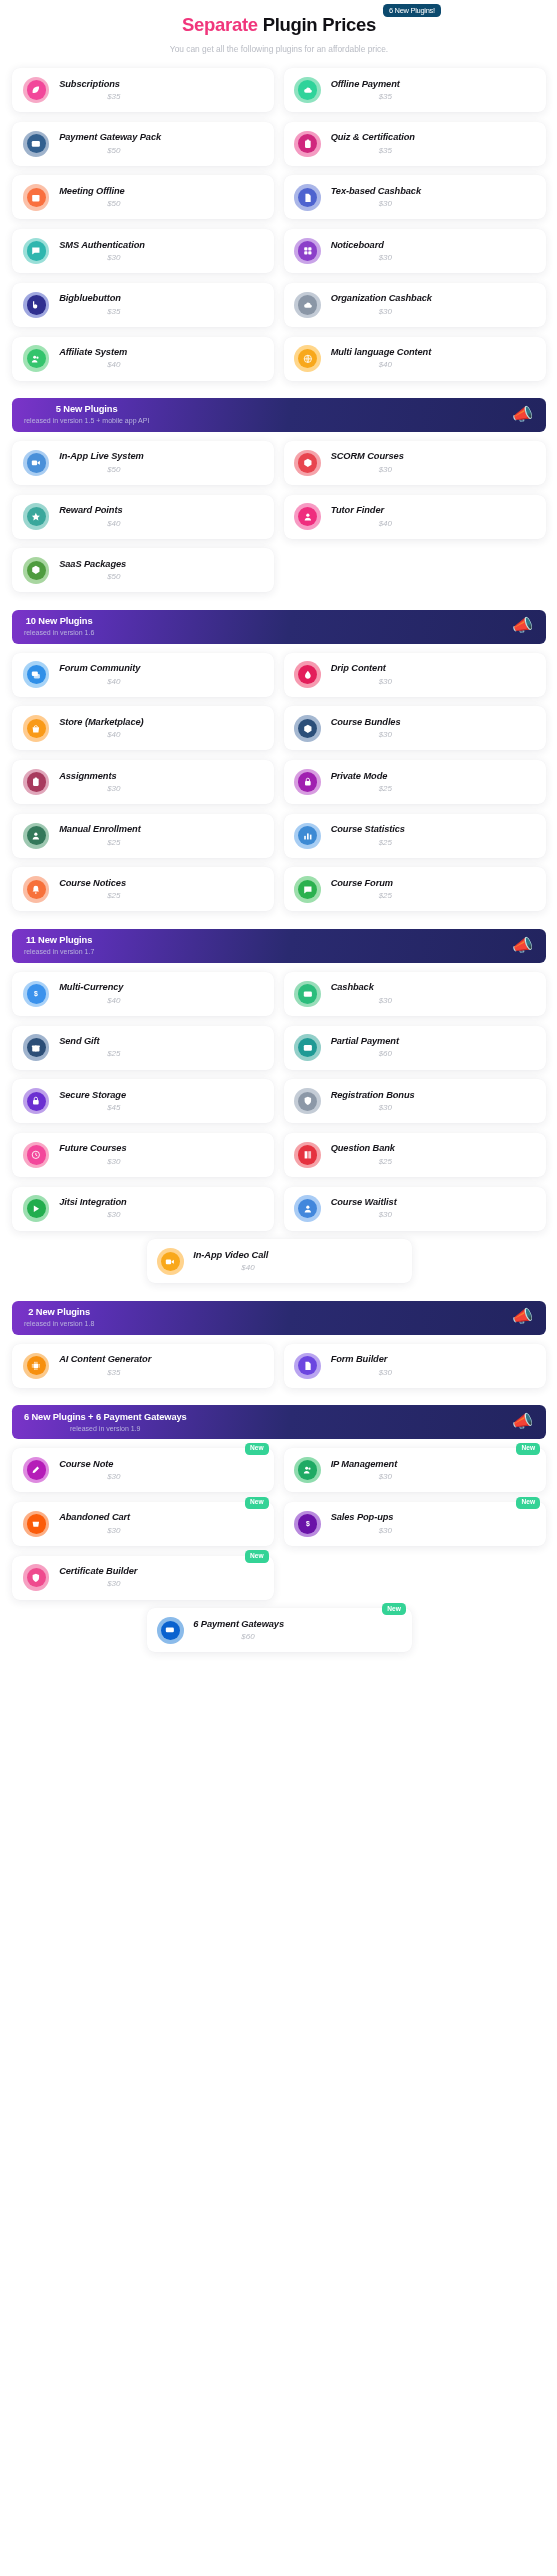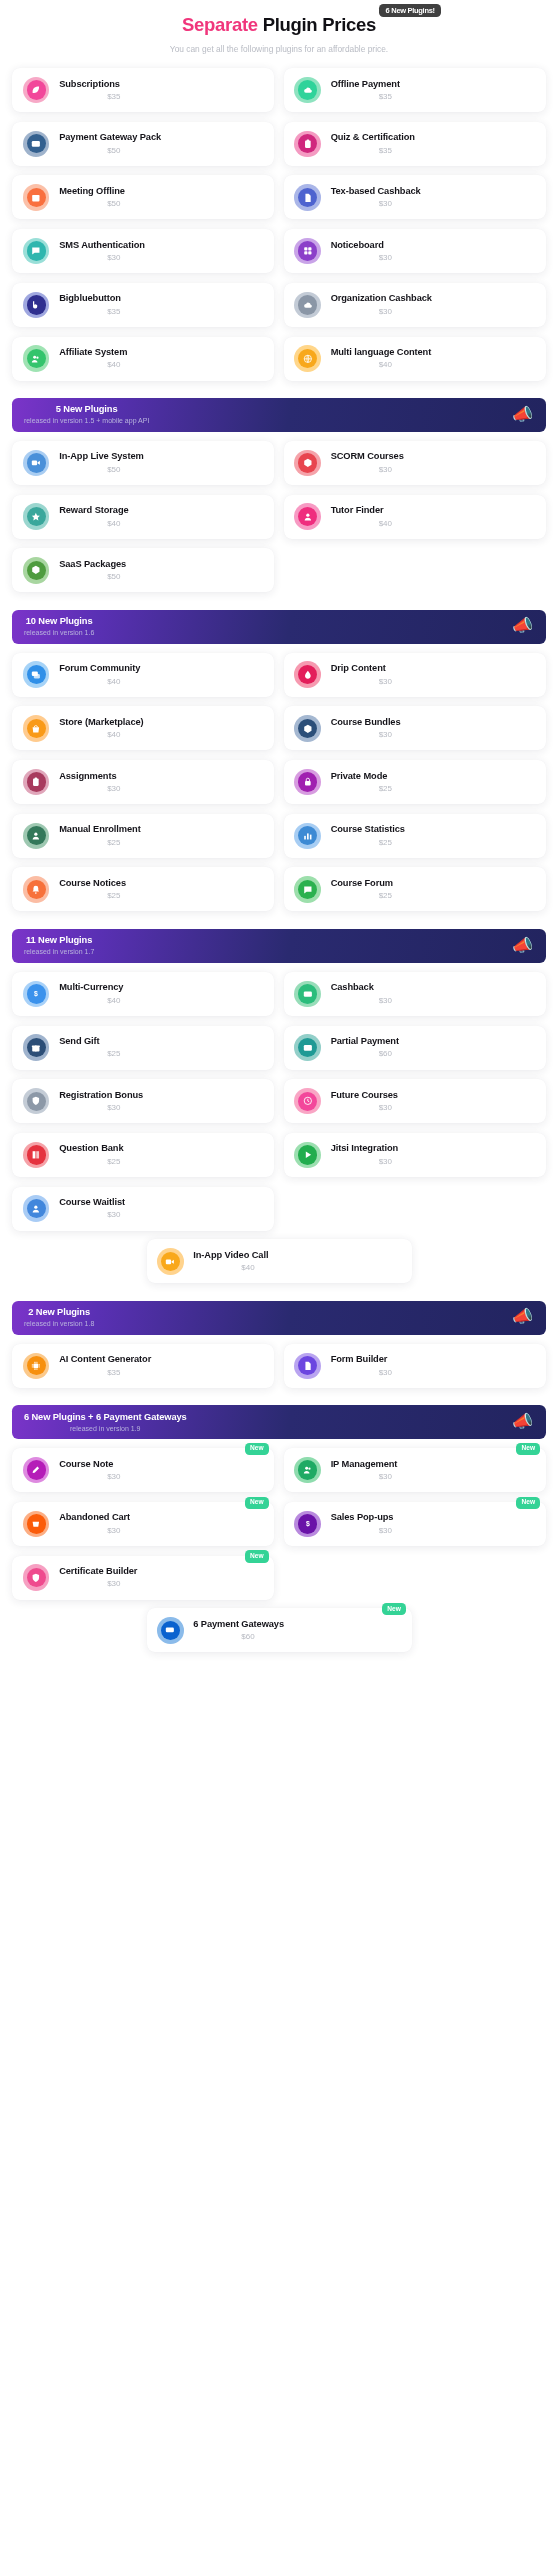--- a/index.html
+++ b/index.html
@@ -21,24 +21,24 @@
     letter-spacing: -0.3px;
     color: #111015;
     display: inline-block;
     position: relative;
   }
   .title .accent { color: #f0367c; }
   .title-badge {
     position: absolute;
     top: -9.7px;
     right: -65px;
-    background: #404040;
+    background: #0c4a6e;
     color: #ffffff;
     font-size: 7.5px;
-    font-weight: 700;
+    font-weight: 400;
     padding: 2.2px 6.2px 2.6px 6.2px;
     border-radius: 4.4px;
     white-space: nowrap;
     line-height: 1;
   }
   .subtitle {
     margin-top: 8px;
     font-size: 8.4px;
     color: #b9bcc4;
     font-weight: 400;
@@ -85,21 +85,21 @@
     width: 19.4px;
     height: 19.4px;
     border-radius: 50%;
     display: flex;
     align-items: center;
     justify-content: center;
     color: #ffffff;
   }
   .icon-inner svg { width: 9.7px; height: 9.7px; display: block; }
 
-  .card-text { display: flex; flex-direction: column; justify-content: center; min-width: 0; }
+  .card-text { display: flex; flex-direction: column; justify-content: center; min-width: 0; font-style: italic; }
   .card-title {
     font-size: 9.3px;
     font-weight: 700;
     color: #15141a;
     letter-spacing: -0.1px;
     line-height: 1.25;
     white-space: nowrap;
   }
   .card-price {
     font-size: 8px;
@@ -370,21 +370,21 @@
         </div>
         <div class="card">
           <div class="icon-wrap" style="background: rgb(155, 214, 207);">
             <div class="icon-inner" style="background: rgb(58, 167, 156);">
               <svg viewBox="0 0 24 24" fill="currentColor">
                 <path d="M12 2l3 6.6 7 .8-5.2 4.7 1.5 7L12 17.6 5.7 21l1.5-7L2 9.4l7-.8z"></path>
               </svg>
             </div>
           </div>
           <div class="card-text">
-            <div class="card-title">Reward Storage</div>
+            <div class="card-title">Reward Points</div>
             <div class="card-price">$40</div>
           </div>
         </div>
         <div class="card">
           <div class="icon-wrap" style="background: rgb(247, 154, 195);">
             <div class="icon-inner" style="background: rgb(239, 45, 126);">
               <svg viewBox="0 0 24 24" fill="currentColor">
                 <circle cx="12" cy="8" r="4"></circle>
                 <path d="M4 21c0-4.4 3.6-7 8-7s8 2.6 8 7z"></path>
               </svg>
@@ -610,20 +610,34 @@
           <div class="icon-wrap" style="background: rgb(147, 207, 201);">
             <div class="icon-inner" style="background: rgb(31, 154, 149);">
               <svg viewBox="0 0 24 24" fill="currentColor">
                 <rect x="2" y="5" width="20" height="14" rx="3"></rect>
               </svg>
             </div>
           </div>
           <div class="card-text">
             <div class="card-title">Partial Payment</div>
             <div class="card-price">$60</div>
+          </div>
+        </div>
+        <div class="card">
+          <div class="icon-wrap" style="background: rgb(189, 160, 234);">
+            <div class="icon-inner" style="background: rgb(107, 47, 209);">
+              <svg viewBox="0 0 24 24" fill="currentColor">
+                <rect x="5" y="10" width="14" height="11" rx="2.5"></rect>
+                <path d="M8 10V7a4 4 0 0 1 8 0v3" stroke="currentColor" stroke-width="2.2" fill="none"></path>
+              </svg>
+            </div>
+          </div>
+          <div class="card-text">
+            <div class="card-title">Secure Storage</div>
+            <div class="card-price">$45</div>
           </div>
         </div>
         <div class="card">
           <div class="icon-wrap" style="background: rgb(196, 204, 214);">
             <div class="icon-inner" style="background: rgb(140, 152, 167);">
               <svg viewBox="0 0 24 24" fill="currentColor">
                 <path d="M12 2l8 3v7c0 5-3.5 8.5-8 10-4.5-1.5-8-5-8-10V5z"></path>
               </svg>
             </div>
           </div>

